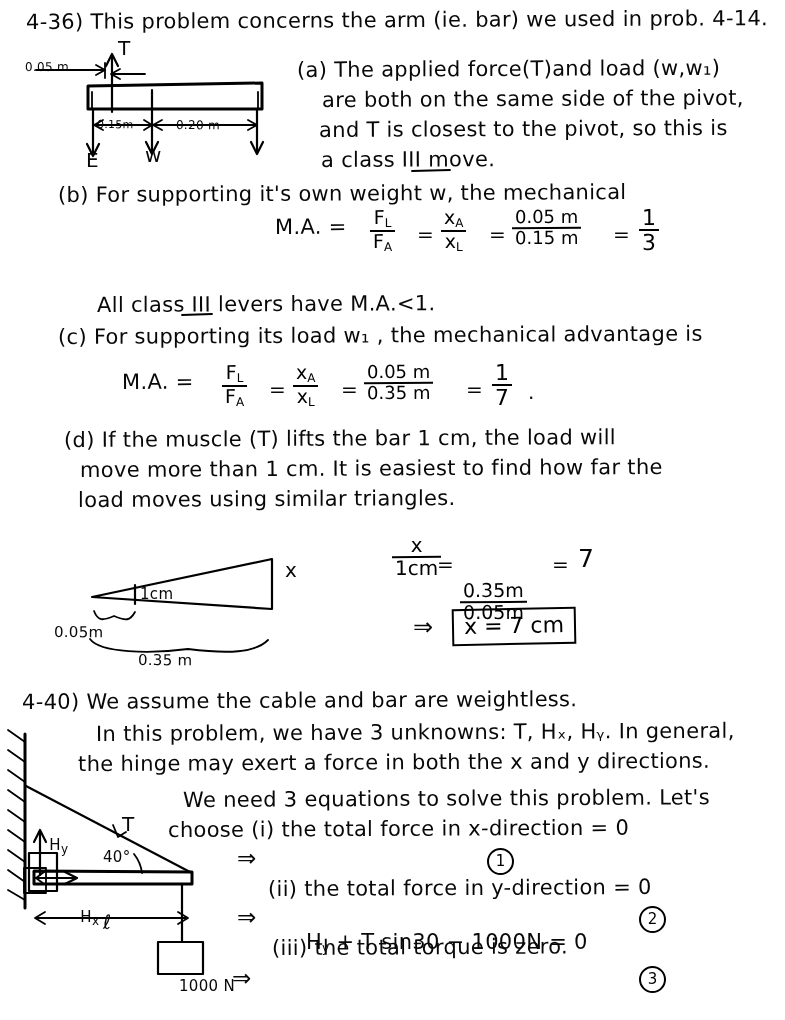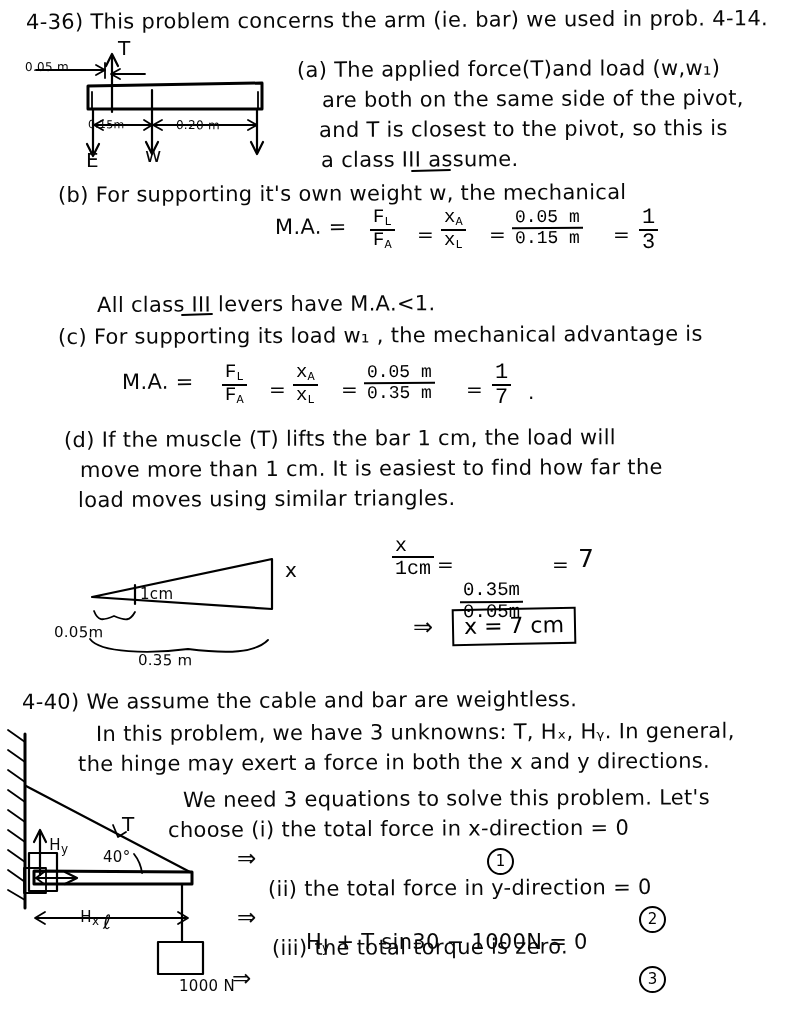--- a/index.html
+++ b/index.html
@@ -29,24 +29,23 @@
   .sm { font-size: 15px; }
   .xs { font-size: 12px; }
   .tiny { font-size: 11px; }
   .sub { font-size: 12px; vertical-align: -3px; }
   .j2 { transform: rotate(-0.3deg); }
   .j3 { transform: rotate(0.4deg); }
 
   .frac {
     position: absolute;
     display: inline-block;
-    text-align: left;
+    text-align: center;
     font-size: 19px;
     line-height: 1.05;
-    font-family: Liberation Mono, monospace;
   }
   .frac .num { display: block; padding: 0 3px; }
   .frac .den { display: block; padding: 0 3px; border-top: 2.2px solid #000; }
 
   .boxed {
     position: absolute;
     border: 2.5px solid #000;
     padding: 3px 10px 5px 10px;
     font-size: 22px;
     transform: rotate(-1.1deg);
@@ -105,30 +104,30 @@
 
     <path class="stroke thin" d="M95,95 L150,95"></path>
     <path class="stroke thin" d="M103,90 L94,95 L103,100"></path>
     <path class="stroke thin" d="M144,90 L152,95 L144,100"></path>
 
     <path class="stroke thin" d="M154,95 L256,95"></path>
     <path class="stroke thin" d="M162,90 L153,95 L162,100"></path>
     <path class="stroke thin" d="M248,90 L257,95 L248,100"></path>
   </svg>
 
-  <div class="hw tiny j3" style="left:88px; top:118px;">0.15m</div>
+  <div class="hw tiny j3" style="left:97px; top:118px;">0.15m</div>
   <div class="hw xs j3" style="left:176px; top:118px;">0.20 m</div>
 
   <div class="hw l2" style="left:86px; top:148px;">E</div>
   <div class="hw l2" style="left:145px; top:143px;">w</div>
 
   <div class="hw l1 j2" style="left:297px; top:58px;">(a) The applied force(T)and load (w,w₁)</div>
   <div class="hw l1 j2" style="left:322px; top:88px;">are both on the same side of the pivot,</div>
   <div class="hw l1 j2" style="left:319px; top:118px;">and T is closest to the pivot, so this is</div>
-  <div class="hw l1 j2" style="left:321px; top:148px;">a class III assume.</div>
+  <div class="hw l1 j2" style="left:321px; top:148px;">a class III move.</div>
   <svg style="left:410px; top:168px;" width="44" height="8">
     <path class="stroke thin" d="M2,3 L40,2"></path>
   </svg>
 
   <div class="hw l1 j2" style="left:58px; top:183px;">(b) For supporting it's own weight w, the mechanical</div>
 
   <div class="hw l1 j2" style="left:275px; top:215px;">M.A. =</div>
 
   <div class="frac j2" style="left:370px; top:208px;">
     <span class="num"><span>F</span><span class="sub">L</span></span>

